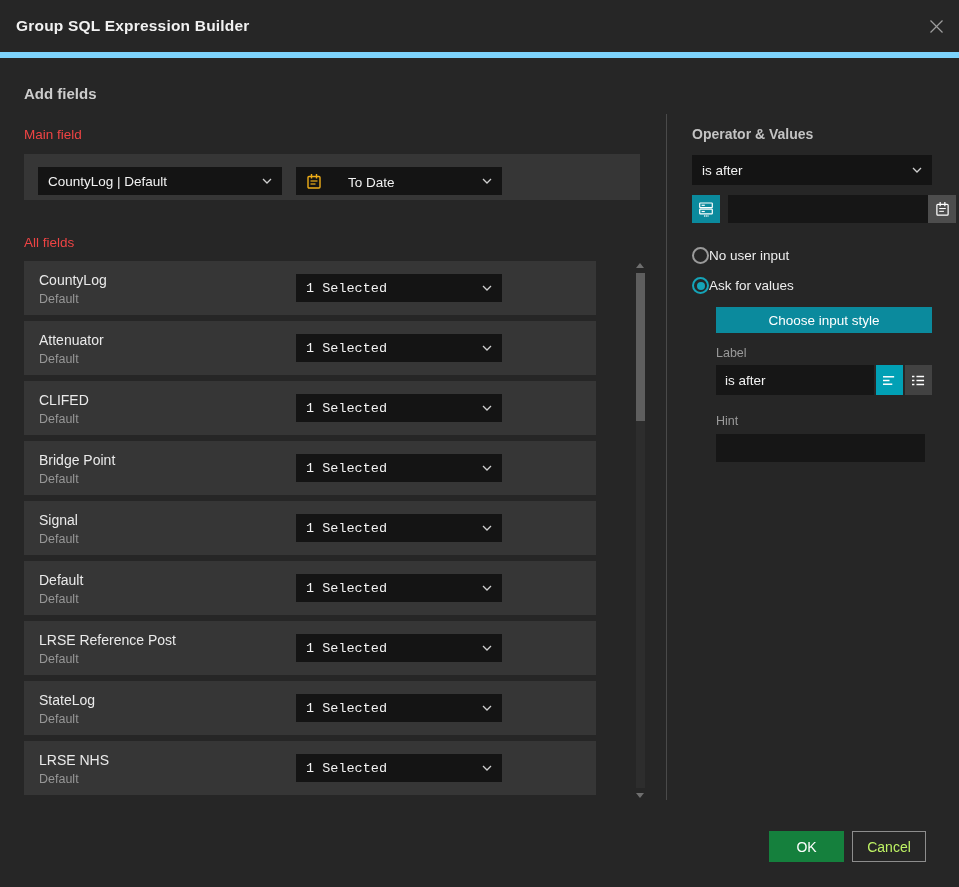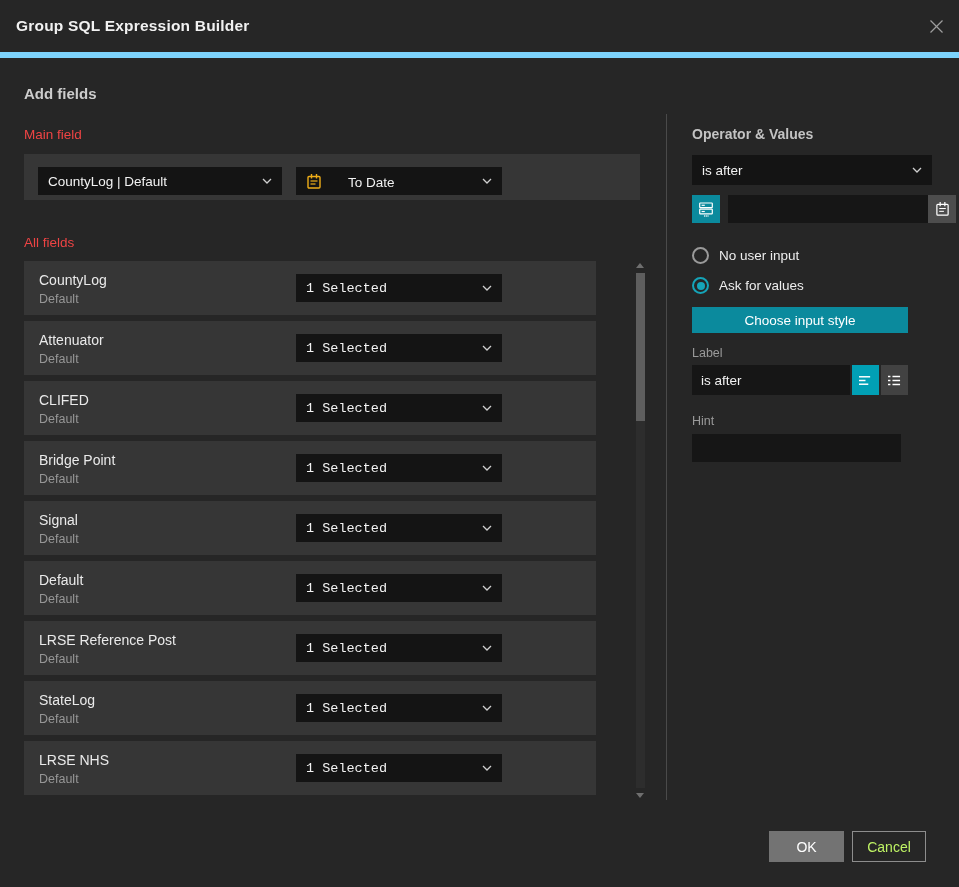--- a/index.html
+++ b/index.html
@@ -82,33 +82,33 @@
   }
   .btn-teal{background:#0b8a9d;}
   .value-input-wrap{flex:1;height:28px;display:flex;background:#161616;align-items:center;}
   .value-input-wrap input{
     flex:1;height:100%;background:transparent;border:none;outline:none;
     color:#f2f2f2;font-size:13.5px;padding:0 8px;font-family:inherit;min-width:0;
   }
   .btn-gray{background:#4d4d4d;}
 
   .radio-group{margin-top:24px;}
-  .radio-row{display:flex;align-items:center;gap:10px;cursor:pointer;margin-bottom:13px;height:17px;}
+  .radio-row{display:flex;align-items:center;cursor:pointer;margin-bottom:13px;height:17px;}
   .radio-circle{
     width:13px;height:13px;border-radius:50%;border:2px solid #9a9a9a;
     background:transparent;flex:none;position:relative;
   }
   .radio-circle.checked{border-color:#15a4b8;}
   .radio-circle.checked::after{
     content:"";position:absolute;left:2.5px;top:2.5px;width:8px;height:8px;
     border-radius:50%;background:#15a4b8;
   }
   .radio-label{font-size:13.5px;color:#ededed;}
 
-  .indent-block{margin-top:13px;width:216px;}
+  .indent-block{margin-left:24px;margin-top:13px;width:216px;}
   .choose-btn{
     width:216px;height:26px;background:#0b8a9d;color:#fff;border:none;
     font-size:13.5px;font-family:inherit;cursor:pointer;display:block;
   }
   .small-label{margin-top:13px;font-size:12.5px;color:#9a9a9a;}
   .label-row{margin-top:5px;display:flex;gap:2px;height:30px;}
   .text-input{
     background:#161616;border:none;outline:none;color:#f2f2f2;
     font-size:13.5px;padding:0 9px;font-family:inherit;box-sizing:border-box;
   }
@@ -121,21 +121,21 @@
   .seg-inactive{background:#424242;}
   .hint-label{margin-top:19px;}
   .hint-input{margin-top:6px;width:209px;height:28px;display:block;}
 
   
   .footer-btn{
     position:absolute;top:831px;height:31px;font-size:14px;font-family:inherit;
     cursor:pointer;box-sizing:border-box;
   }
   .ok-btn{
-    left:769px;width:75px;background:#737373;color:#fff;border:none;
+    left:769px;width:75px;background:#15803d;color:#fff;border:none;
   }
   .cancel-btn{
     left:852px;width:74px;background:transparent;color:#bef264;
     border:1px solid #8d8d8d;
   }
   svg{display:block;}
 </style>
 </head>
 <body>
 

